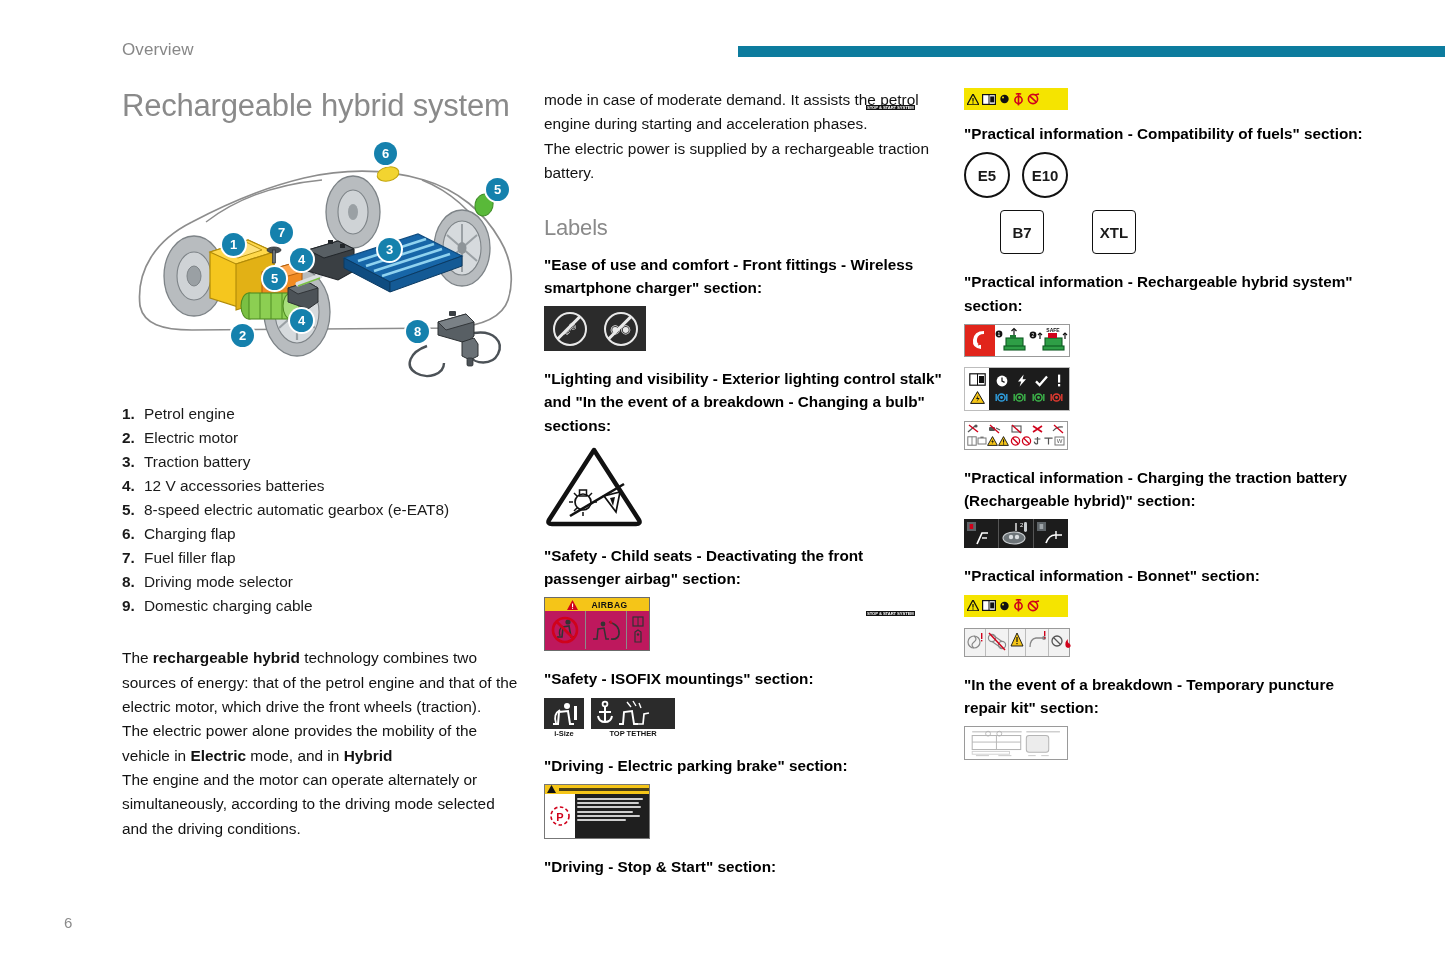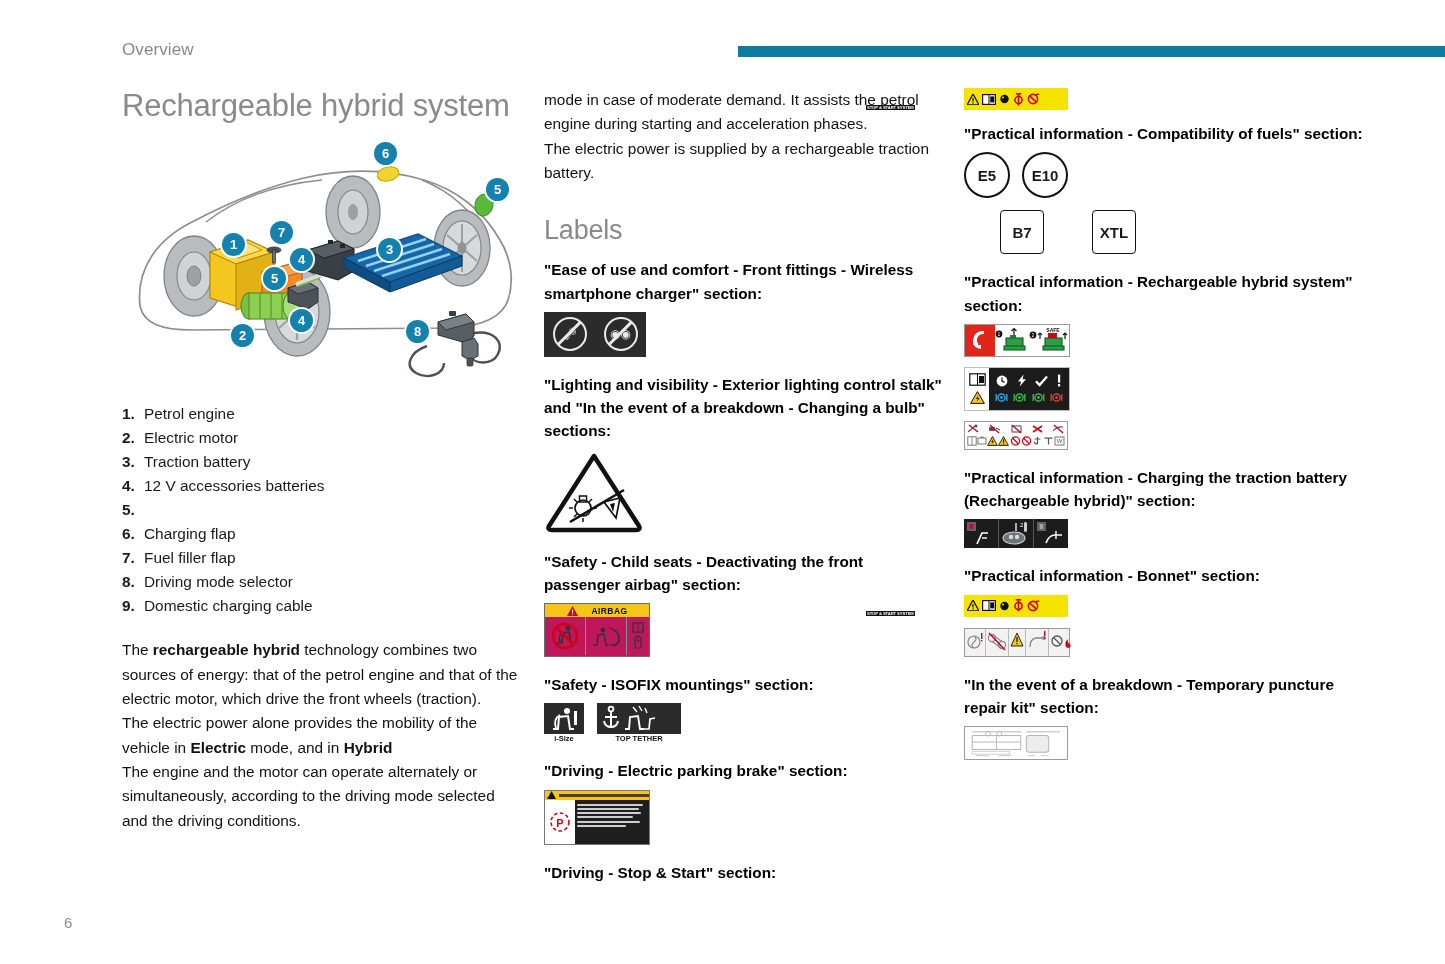--- a/index.html
+++ b/index.html
@@ -27,21 +27,21 @@
   .col{position:absolute;top:88px;}
   .col-1{left:122px;width:400px;}
   .col-2{left:544px;width:398px;}
   .col-3{left:964px;width:400px;}
 
   h1.title{
     font-size:31px;font-weight:400;color:#8a8a8a;
     margin:0 0 6px 0;line-height:1.16;letter-spacing:-.2px;
   }
   h2.section-head{
-    font-size:27px;font-weight:400;color:#8a8a8a;
+    font-size:22px;font-weight:400;color:#8a8a8a;
     margin:30px 0 12px 0;line-height:1.15;letter-spacing:-.2px;
   }
   p.body{
     font-size:15.4px;line-height:1.58;margin:0;color:#121212;
   }
   p.body + p.body{margin-top:0;}
   .lbl-head{
     font-size:15.3px;font-weight:bold;line-height:1.52;
     margin:0 0 7px 0;color:#000;
   }
@@ -62,21 +62,21 @@
 
   
   .diagram{position:relative;width:400px;height:258px;margin-top:6px;}
   .diagram svg{position:absolute;left:0;top:0;}
   .callout{
     position:absolute;width:23px;height:23px;border-radius:50%;
     background:#1581ad;color:#fff;font-size:13px;font-weight:bold;
     display:flex;align-items:center;justify-content:center;
     box-shadow:0 0 0 2px #fff;
   }
-  .lbl-row{display:flex;align-items:flex-start;gap:13px;margin-bottom:10px;}
+  .lbl-row{display:flex;align-items:flex-start;gap:7px;margin-bottom:10px;}
   .sq{border:1.6px solid #111;border-radius:4px;display:flex;
       align-items:center;justify-content:center;font-weight:bold;background:#fff;margin-left:36px;}
   .circ{border:2.2px solid #111;border-radius:50%;display:flex;
       align-items:center;justify-content:center;font-weight:bold;background:#fff;}
 
   
   .wc{width:102px;height:45px;background:#2b2b2b;display:flex;
       align-items:center;justify-content:space-around;}
   .no-sym{width:30px;height:30px;border:2.6px solid #e9e9e9;border-radius:50%;
       position:relative;}
@@ -287,40 +287,41 @@
       <li>
           <span class="num">3.</span>
           <span>Traction battery</span>
         </li>
       <li>
           <span class="num">4.</span>
           <span>12 V accessories batteries</span>
         </li>
       <li>
           <span class="num">5.</span>
+          <span>8-speed electric automatic gearbox (e-EAT8)</span>
         </li>
       <li>
           <span class="num">6.</span>
           <span>Charging flap</span>
         </li>
       <li>
           <span class="num">7.</span>
           <span>Fuel filler flap</span>
         </li>
       <li>
           <span class="num">8.</span>
           <span>Driving mode selector</span>
         </li>
       <li>
           <span class="num">9.</span>
           <span>Domestic charging cable</span>
         </li>
     </ol>
 
-    <p class="body" style="margin-top:20px;"><span>The </span><b>rechargeable hybrid</b><span> technology combines two sources of energy: that of the petrol engine and that of the electric motor, which drive the front wheels (traction).</span></p>
+    <p class="body" style="margin-top:28px;"><span>The </span><b>rechargeable hybrid</b><span> technology combines two sources of energy: that of the petrol engine and that of the electric motor, which drive the front wheels (traction).</span></p>
     <p class="body"><span>The electric power alone provides the mobility of the vehicle in </span><b>Electric</b><span> mode, and in </span><b>Hybrid</b></p>
     <p class="body">The engine and the motor can operate alternately or simultaneously, according to the driving mode selected and the driving conditions.</p>
   </div>
 
   <div class="col col-2">
 
     <p class="body">mode in case of moderate demand. It assists the petrol engine during starting and acceleration phases.</p>
     <p class="body">The electric power is supplied by a rechargeable traction battery.</p>
 
     <h2 class="section-head">Labels</h2>

